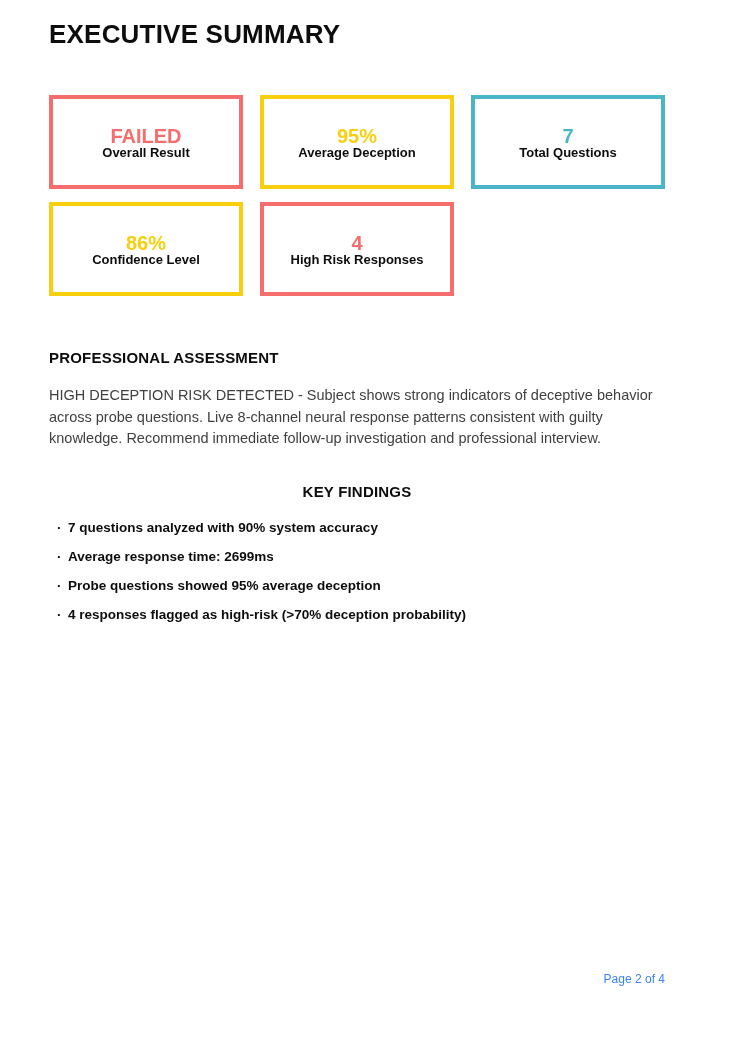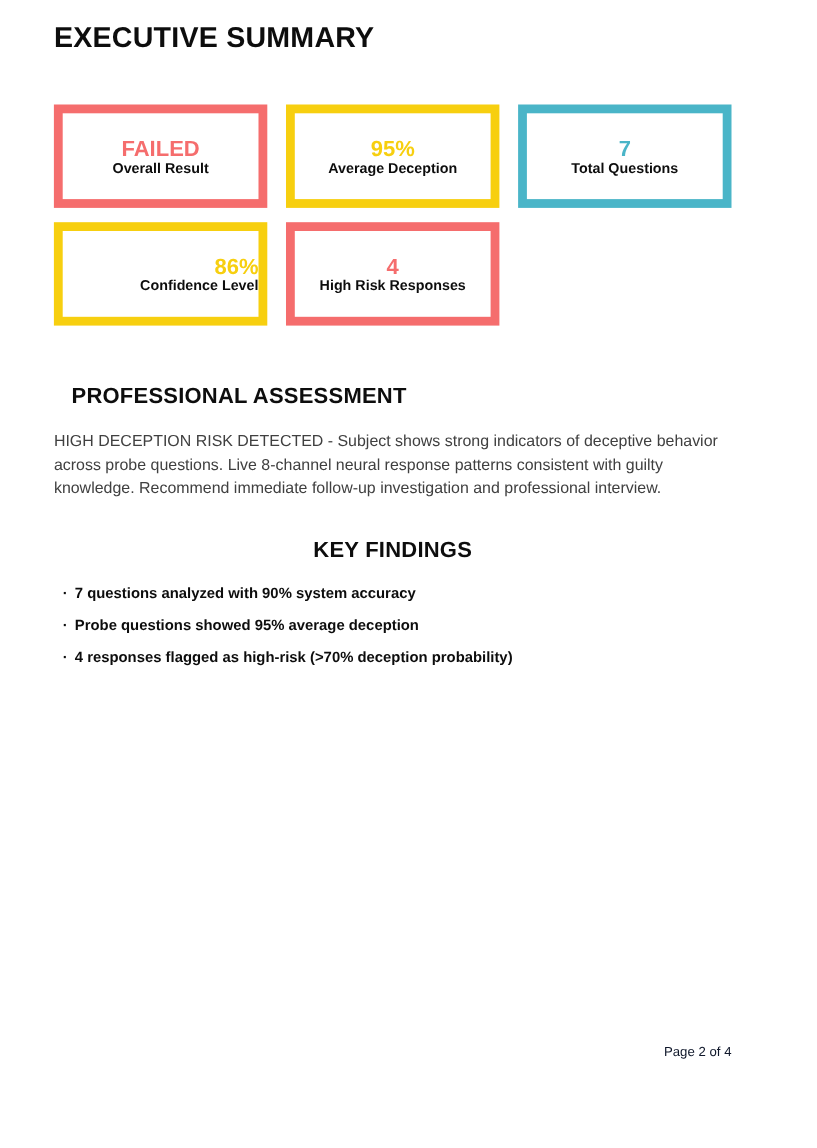--- a/index.html
+++ b/index.html
@@ -31,41 +31,41 @@
     margin-top: 45px;
     display: grid;
     grid-template-columns: repeat(3, 1fr);
     column-gap: 17px;
     row-gap: 13px;
   }
   .stat-card {
     box-sizing: border-box;
     height: 94px;
     background: #ffffff;
-    border: 8px solid #b91c1c;
+    border: 4px solid #b91c1c;
     display: flex;
     flex-direction: column;
     align-items: center;
     justify-content: center;
   }
   .stat-value {
     font-size: 20px;
     font-weight: bold;
     line-height: 1;
   }
   .stat-label {
     margin-top: 0;
     font-size: 13px;
     font-weight: bold;
     color: #0d0d0d;
     line-height: 1;
   }
   .section-heading {
-    margin: 16px;
-    font-size: 20px;
+    margin: 0;
+    font-size: 15px;
     font-weight: bold;
     color: #0d0d0d;
     letter-spacing: 0.2px;
   }
   .assessment-heading { margin-top: 53px; }
   .assessment-body {
     margin: 19px 0 0 0;
     font-size: 14.5px;
     font-weight: normal;
     line-height: 21.5px;
@@ -90,23 +90,23 @@
   .findings-list li::before {
     content: "\00b7";
     position: absolute;
     left: 8px;
     top: 0;
     font-weight: bold;
   }
   .page-footer {
     position: absolute;
     right: 49px;
-    top: 949px;
+    top: 972px;
     font-size: 12px;
-    color: #0f172a;
+    color: #3b82f6;
   }
 </style>
 </head>
 <body>
 
 <div class="page">
   <div class="content">
 
     <h1 class="doc-title">EXECUTIVE SUMMARY</h1>
 
@@ -116,38 +116,39 @@
           <div class="stat-label">Overall Result</div>
         </div>
         <div class="stat-card" style="border-color: rgb(247, 207, 15);">
           <div class="stat-value" style="color: rgb(247, 207, 15);">95%</div>
           <div class="stat-label">Average Deception</div>
         </div>
         <div class="stat-card" style="border-color: rgb(74, 181, 200);">
           <div class="stat-value" style="color: rgb(74, 181, 200);">7</div>
           <div class="stat-label">Total Questions</div>
         </div>
-        <div class="stat-card" style="border-color: rgb(247, 207, 15); align-items: flex-end;">
+        <div class="stat-card" style="border-color: rgb(247, 207, 15);">
           <div class="stat-value" style="color: rgb(247, 207, 15);">86%</div>
           <div class="stat-label">Confidence Level</div>
         </div>
         <div class="stat-card" style="border-color: rgb(245, 109, 109);">
           <div class="stat-value" style="color: rgb(245, 109, 109);">4</div>
           <div class="stat-label">High Risk Responses</div>
         </div>
       </div>
 
     <h2 class="section-heading assessment-heading">PROFESSIONAL ASSESSMENT</h2>
 
     <p class="assessment-body">HIGH DECEPTION RISK DETECTED - Subject shows strong indicators of deceptive behavior across probe questions. Live 8-channel neural response patterns consistent with guilty knowledge. Recommend immediate follow-up investigation and professional interview.</p>
 
     <h2 class="section-heading findings-heading">KEY FINDINGS</h2>
 
     <ul class="findings-list">
         <li>7 questions analyzed with 90% system accuracy</li>
+        <li>Average response time: 2699ms</li>
         <li>Probe questions showed 95% average deception</li>
         <li>4 responses flagged as high-risk (&gt;70% deception probability)</li>
       </ul>
 
   </div>
 
   <div class="page-footer">Page 2 of 4</div>
 </div>
 
 </body></html>

